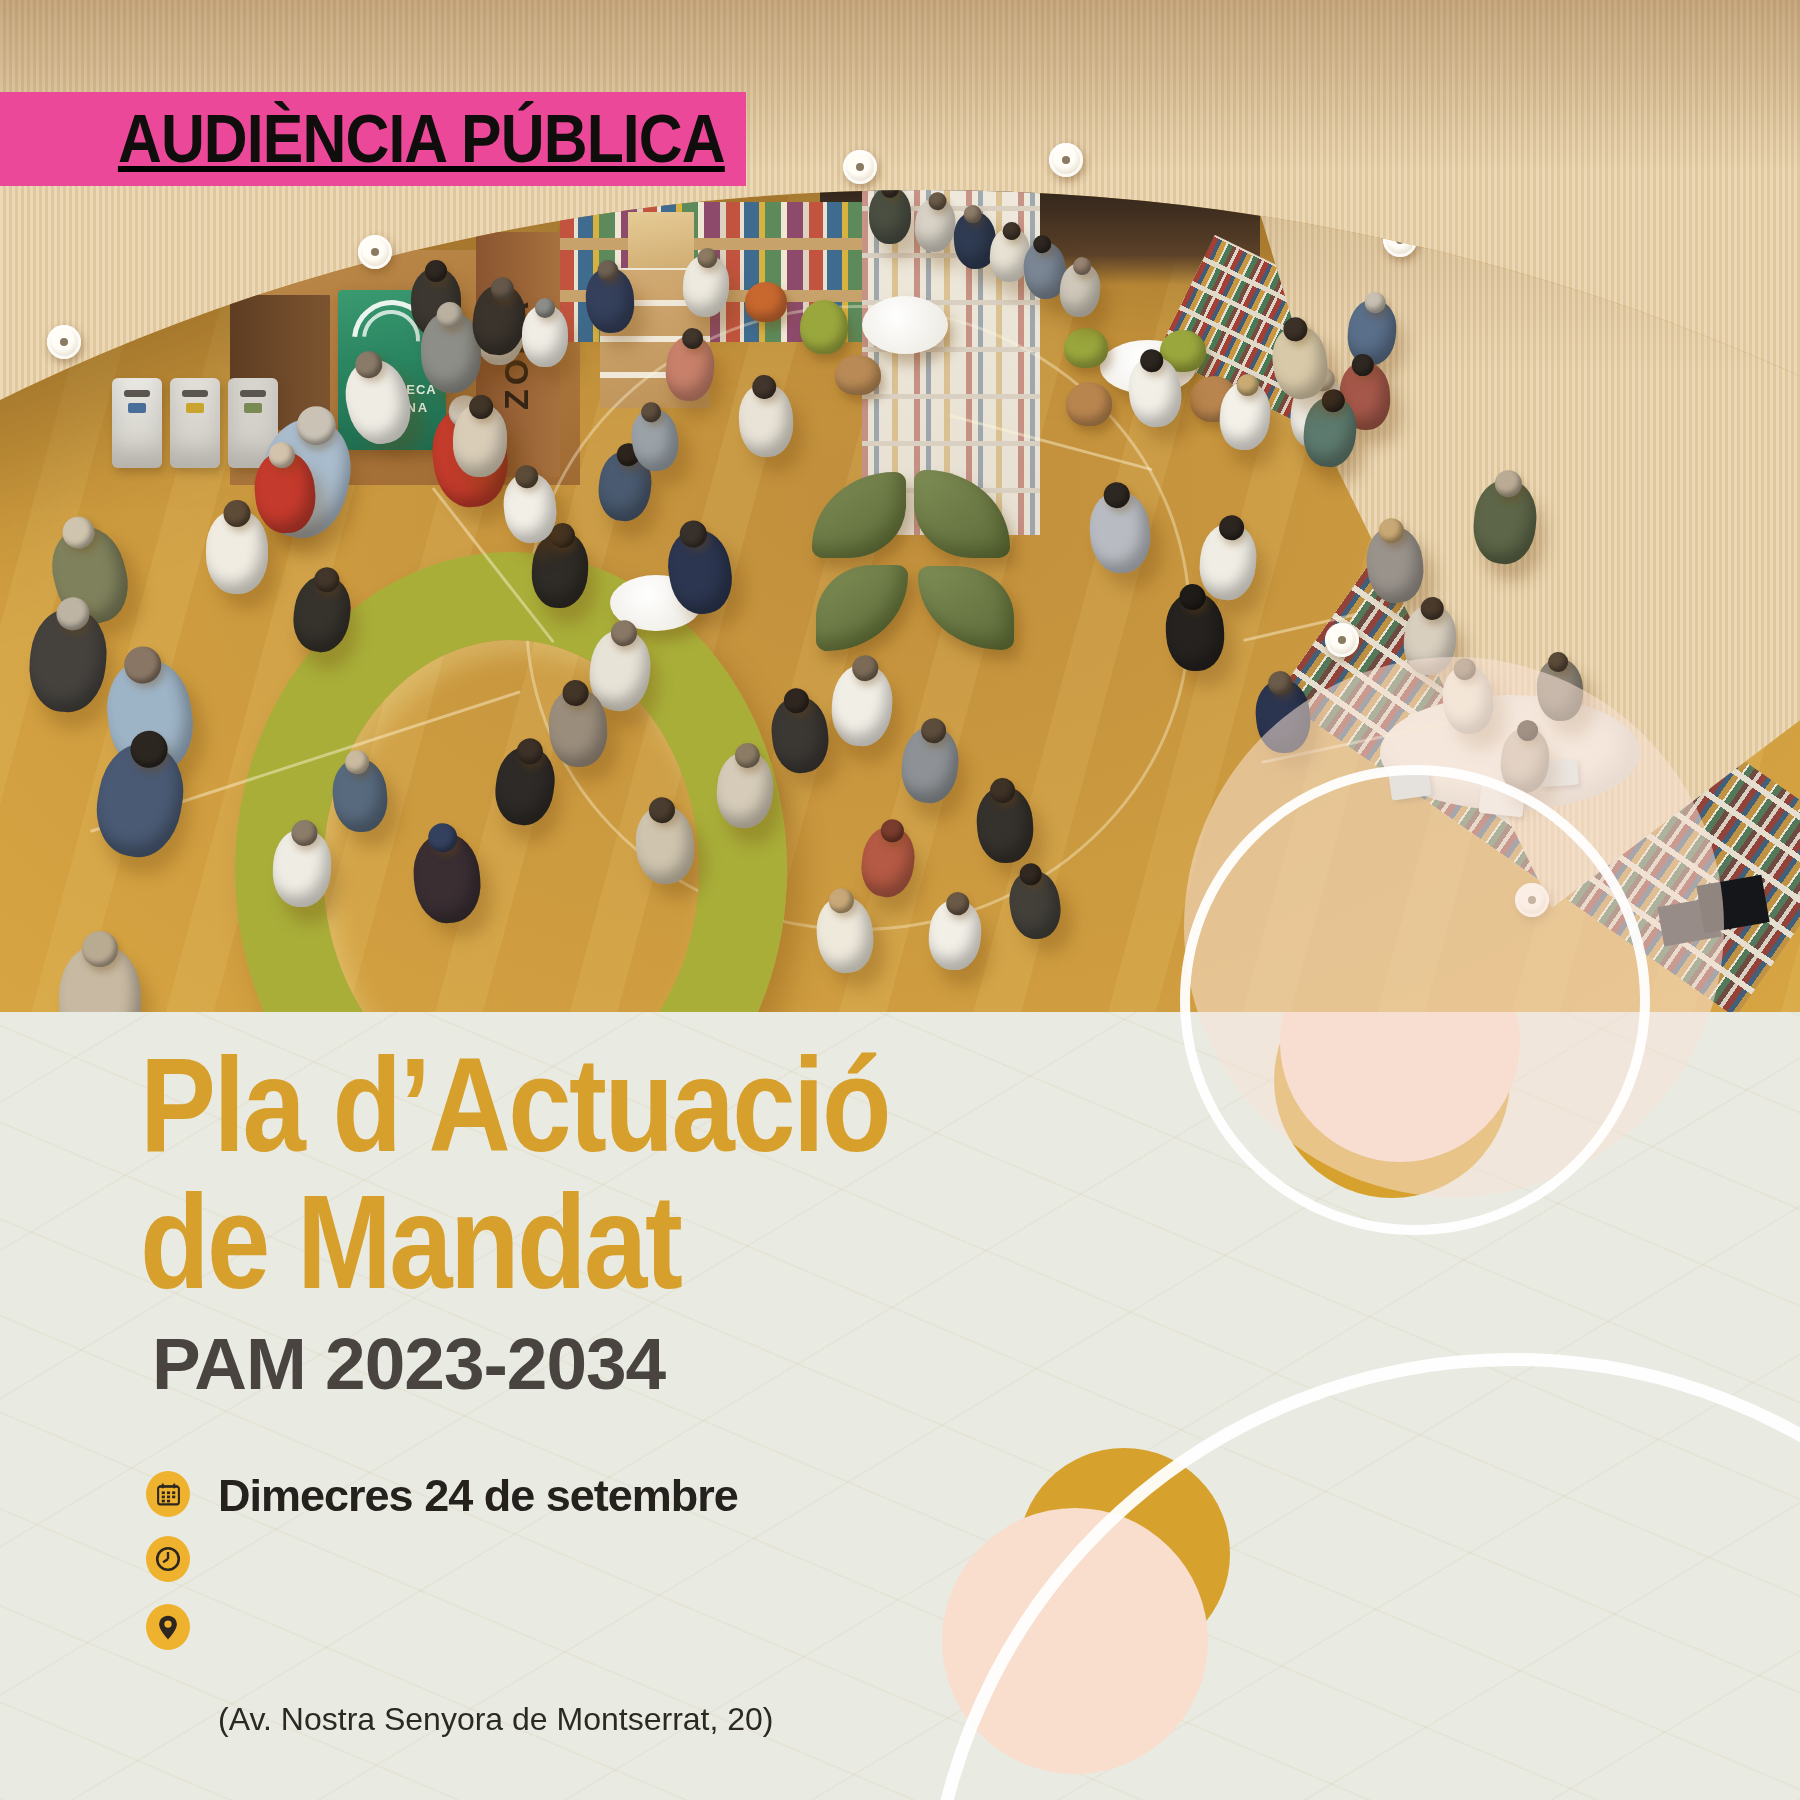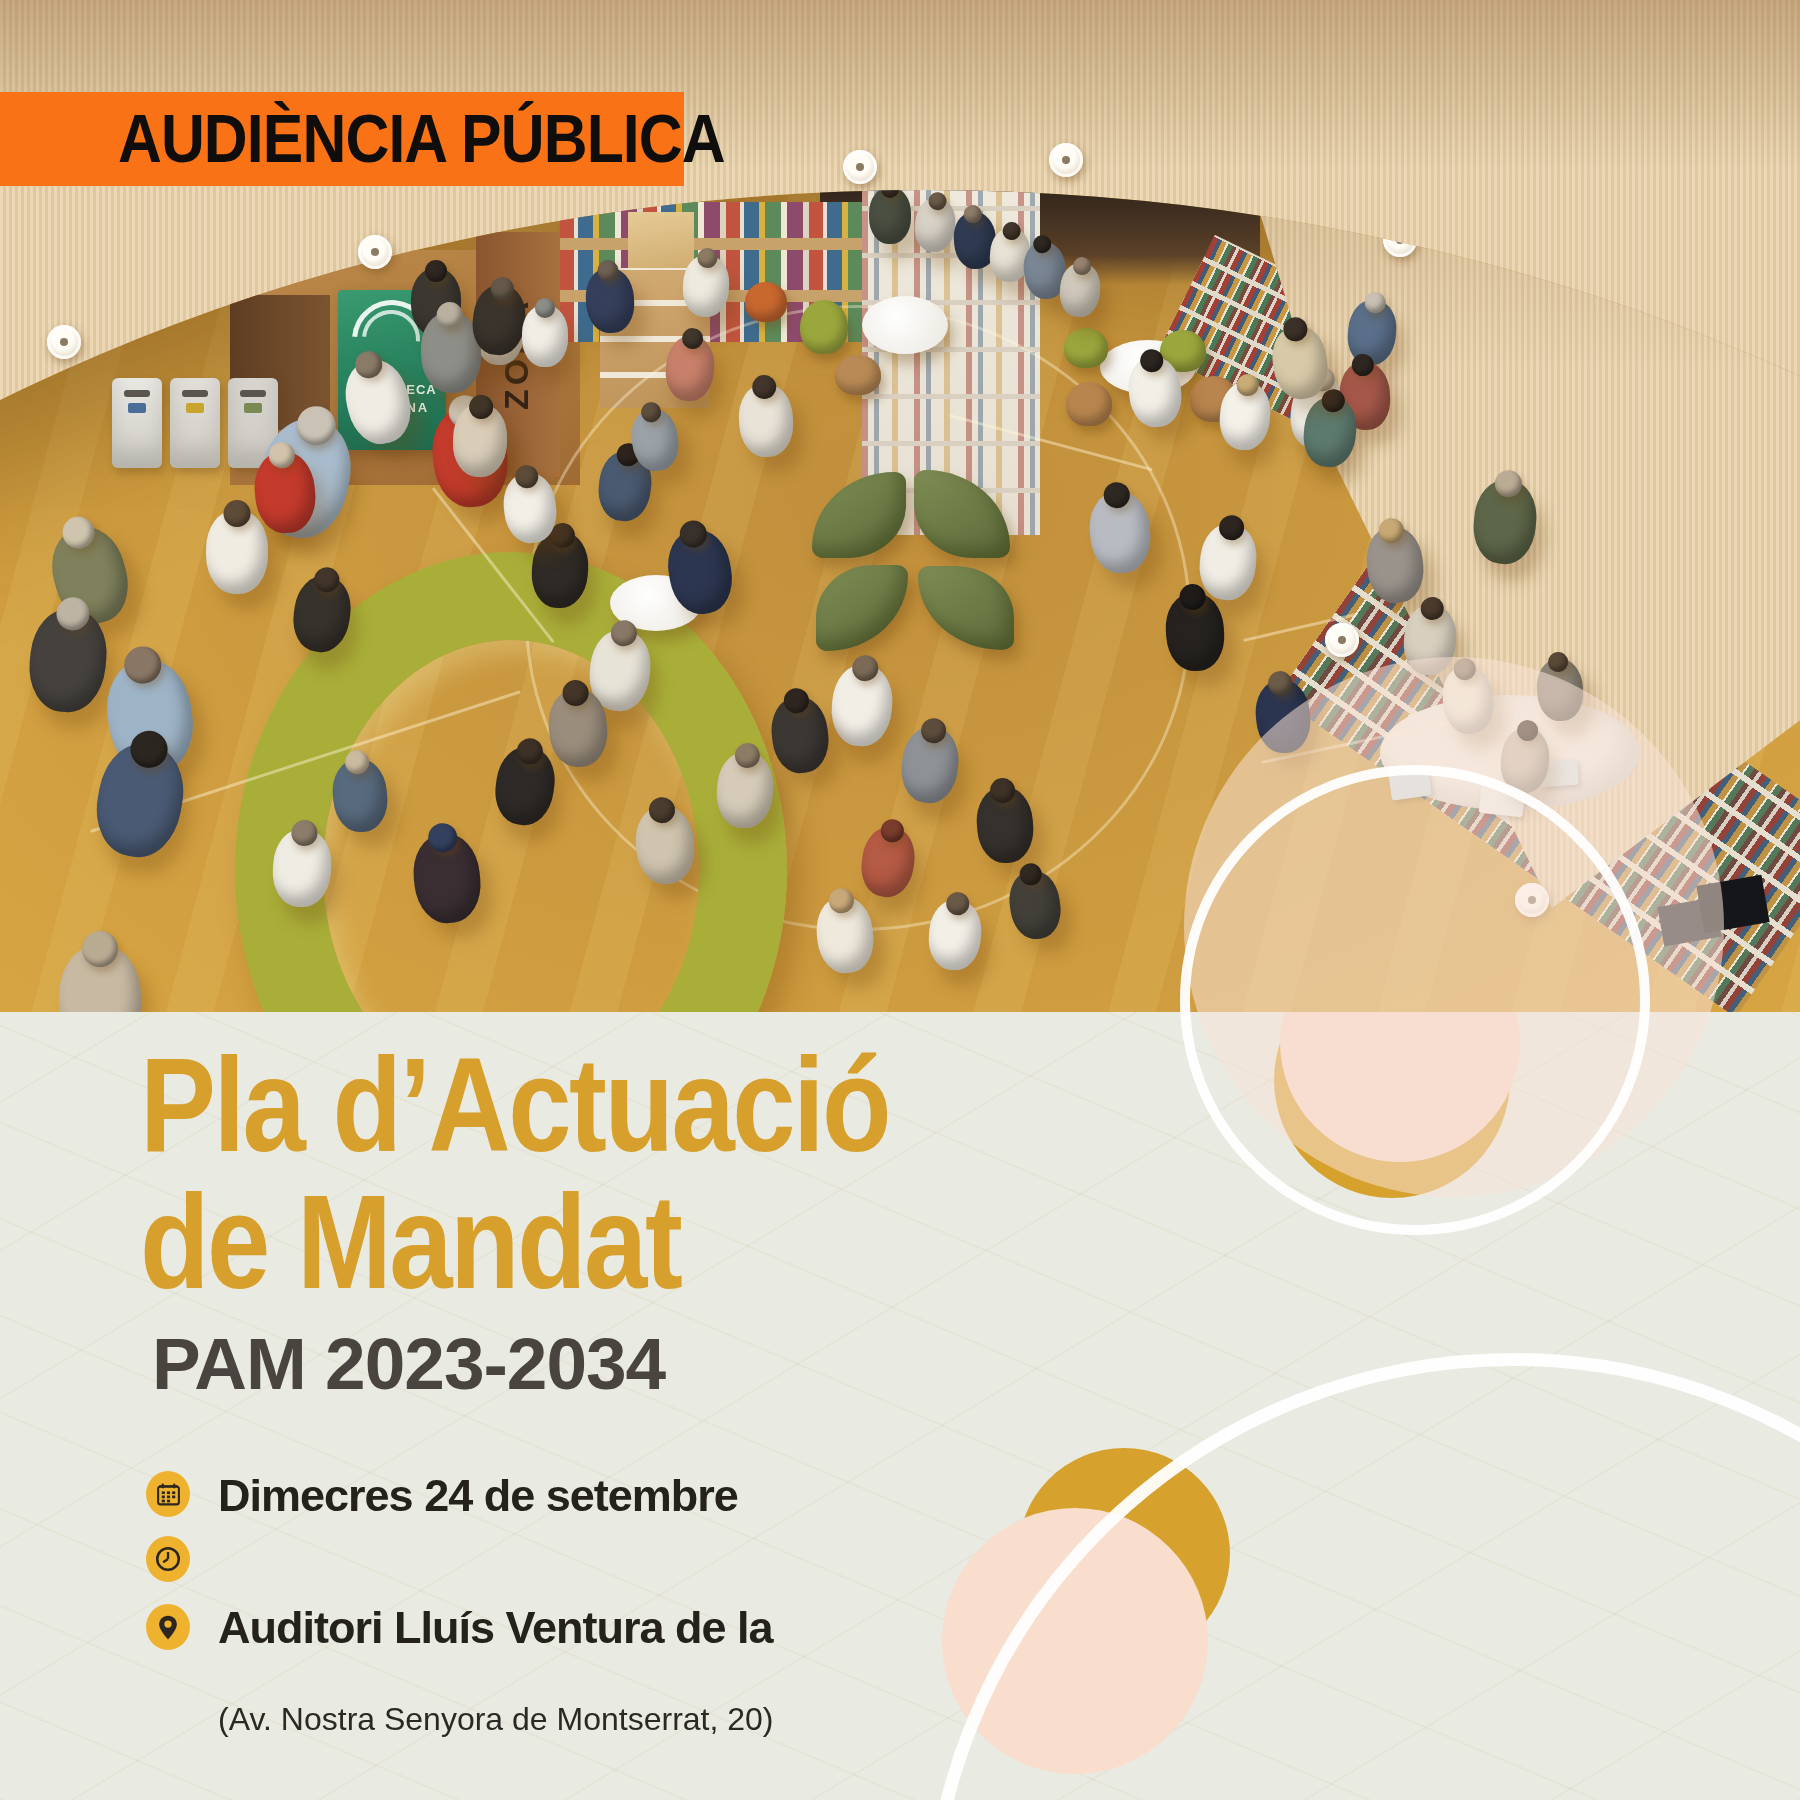--- a/index.html
+++ b/index.html
@@ -88,21 +88,21 @@
   .light i{position:absolute;left:50%;top:50%;width:8px;height:8px;transform:translate(-50%,-50%);border-radius:50%;background:#8a7a62;}
   
   .bottom{position:absolute;left:0;top:1012px;width:1800px;height:788px;overflow:hidden;
     background:
       repeating-linear-gradient(23deg, rgba(196,170,120,.10) 0 2px, rgba(0,0,0,0) 2px 89px),
       repeating-linear-gradient(-31deg, rgba(176,150,110,.08) 0 2px, rgba(0,0,0,0) 2px 127px),
       #e9ebe2;}
   .circle{position:absolute;border-radius:50%;}
   .ring{position:absolute;border-radius:50%;border:10px solid rgba(255,255,255,.94);}
   
-  .badge{position:absolute;left:0;top:92px;width:684px;height:94px;background:#f97316;}
+  .badge{position:absolute;left:0;top:92px;width:746px;height:94px;background:#ec4899;text-decoration:underline;}
   .badge span{display:block;padding-left:134px;line-height:94px;font-weight:bold;font-size:69px;
     letter-spacing:-1px;color:#0f0e0c;transform:scaleX(.88);transform-origin:0 50%;white-space:nowrap;}
   
   .title{position:absolute;left:140px;top:1036px;color:#d7a02c;font-weight:bold;font-size:134px;
     line-height:137px;letter-spacing:-3px;transform:scaleX(.85);transform-origin:0 0;white-space:nowrap;}
   .pam{position:absolute;left:152px;top:1322px;color:#494440;font-weight:bold;font-size:73px;
     letter-spacing:-1px;white-space:nowrap;}
   
   .icb{position:absolute;left:146px;width:44px;height:46px;border-radius:50%;background:#eeb22e;
     display:flex;align-items:center;justify-content:center;}
@@ -513,17 +513,16 @@
       </svg>
   </div>
 
   <div class="icb" style="top:1604px;">
     <svg width="28" height="28" viewBox="0 0 26 26">
         <path d="M13 2.5C8.3 2.5 4.8 6.1 4.8 10.5 4.8 16.2 13 24.5 13 24.5s8.2-8.3 8.2-14C21.2 6.1 17.7 2.5 13 2.5z" fill="#2d2620"></path>
       <circle cx="13" cy="10.3" r="3.4" fill="#eeb22e"></circle>
       </svg>
   </div>
   <div class="evt" style="top:1604px;">
-    <div>Auditori Lluís Ventura de la</div>
   </div>
   <div class="note" style="top:1698px;">(Av. Nostra Senyora de Montserrat, 20)</div>
 
 </div>
 
 </body></html>

